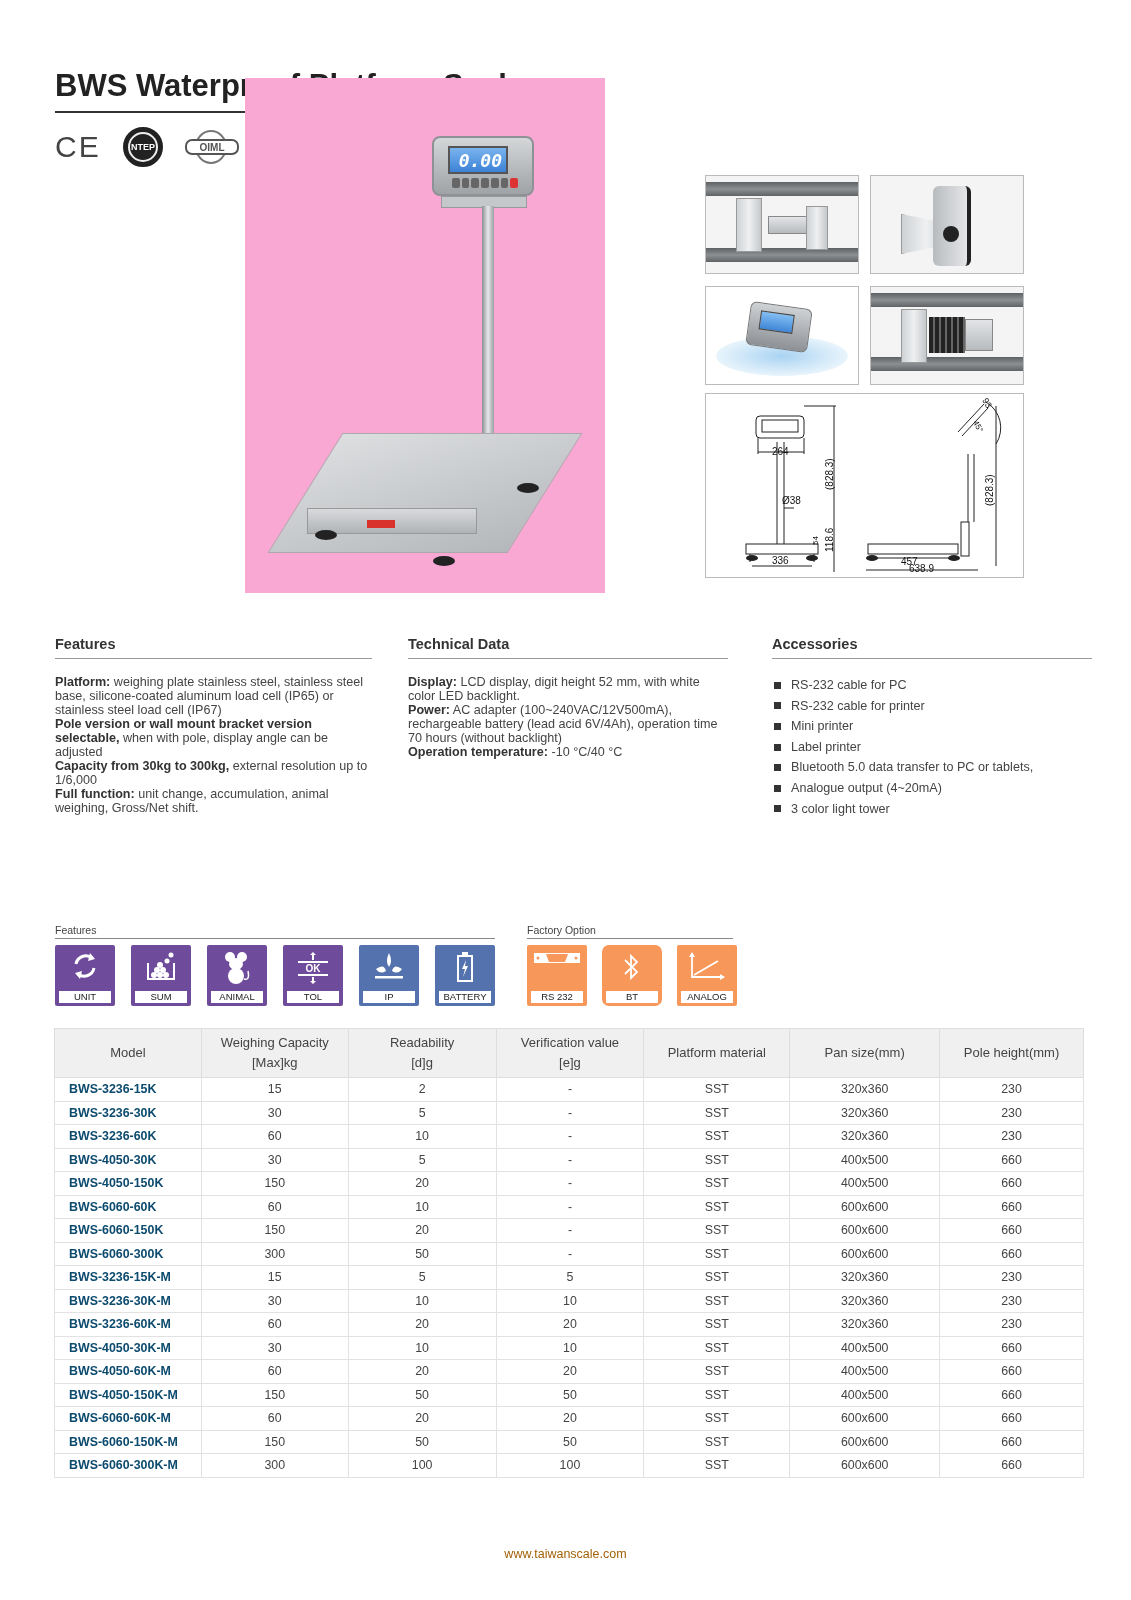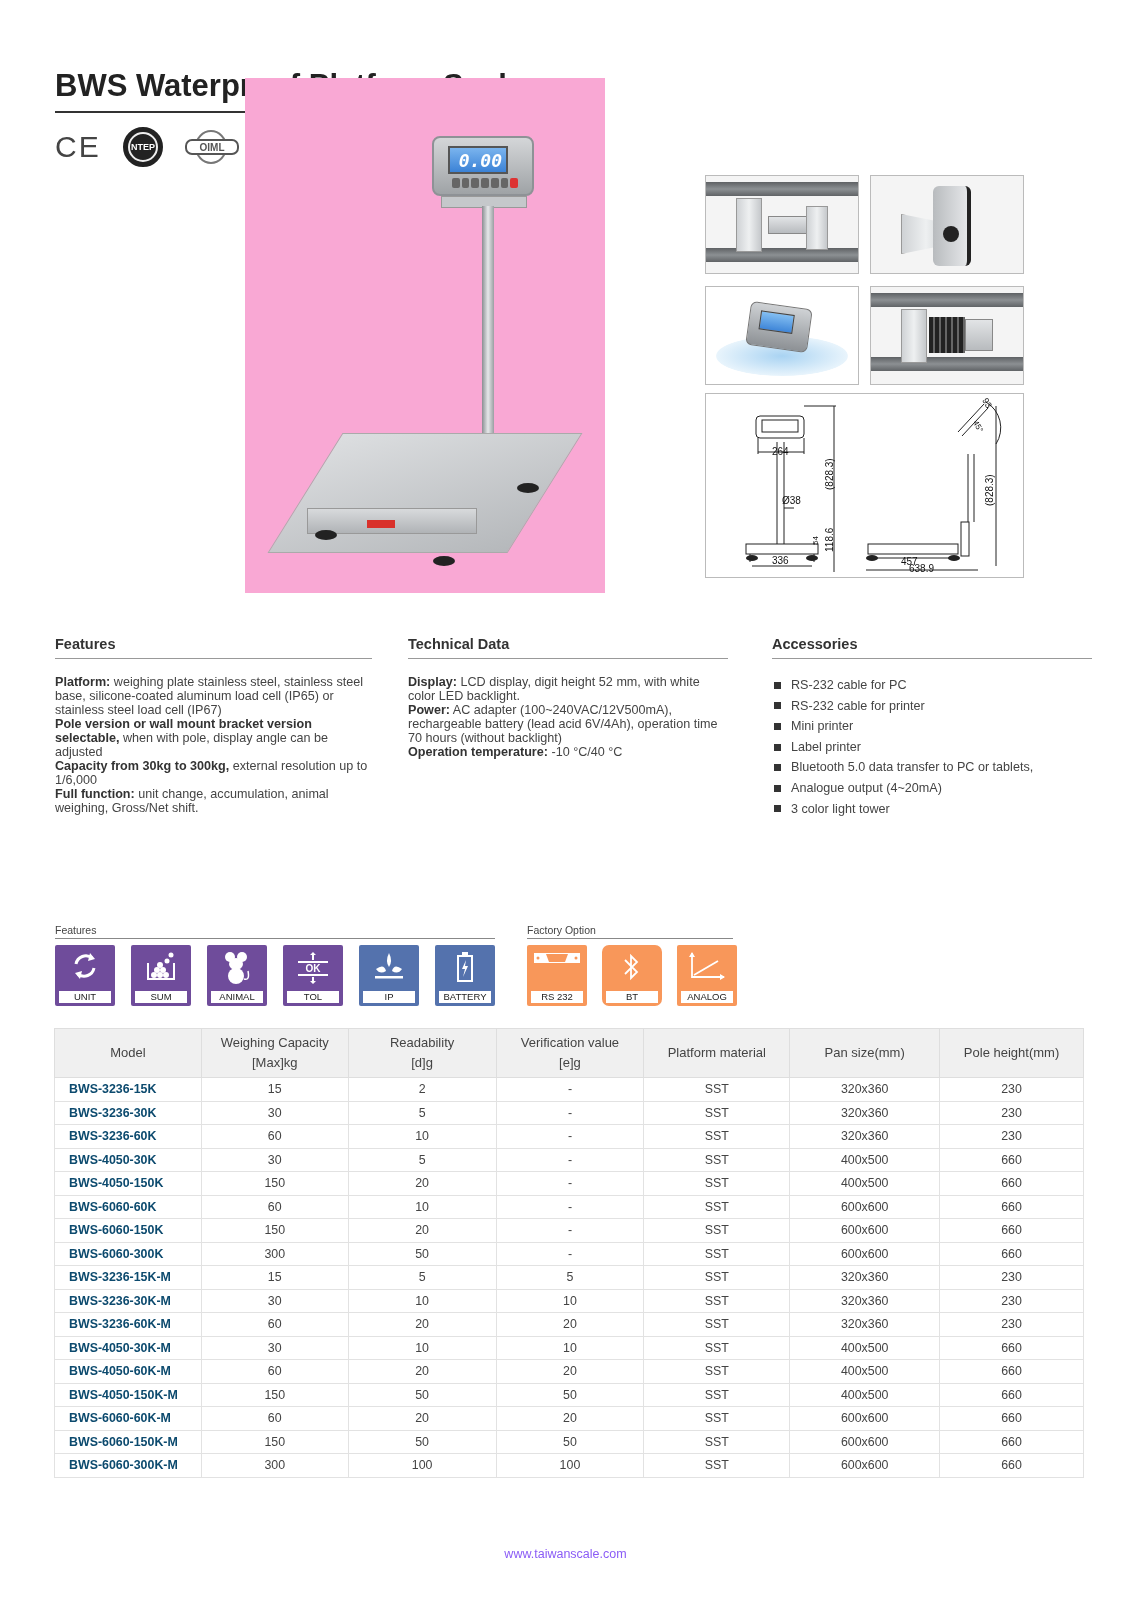--- a/index.html
+++ b/index.html
@@ -69,21 +69,21 @@
   .orange { background: #f8975a; }
 
   
   .spec { position: absolute; left: 54px; top: 1028px; width: 1030px; border-collapse: collapse; font-size: 12.4px; color: #444; }
   .spec th { background: #f0f0f0; font-weight: normal; color: #444; height: 49px; line-height: 20px; border: 1px solid #dedede; font-size: 13px; }
   .spec td { height: 23.5px; border: 1px solid #e2e2e2; text-align: center; }
   .spec td.model { text-align: left; padding-left: 14px; font-weight: bold; color: #0c4a6e; }
   .spec col.c1 { width: 147px; } .spec col.c2 { width: 147px; } .spec col.c3 { width: 148px; }
   .spec col.c4 { width: 148px; } .spec col.c5 { width: 146px; } .spec col.c6 { width: 150px; } .spec col.c7 { width: 144px; }
 
-  .footer { position: absolute; left: 0; width: 1131px; top: 1547px; text-align: center; font-size: 12.5px; color: #8b5cf6; }
+  .footer { position: absolute; left: 0; width: 1131px; top: 1547px; text-align: center; font-size: 12.5px; color: #a16207; }
 </style>
 </head>
 <body>
 
 <h1 class="title">BWS Waterproof Platform Scale</h1>
 <div class="title-rule"></div>
 
 <div class="certs">
   <div class="cert-ce">CE</div>
   <div class="cert-ntep">

